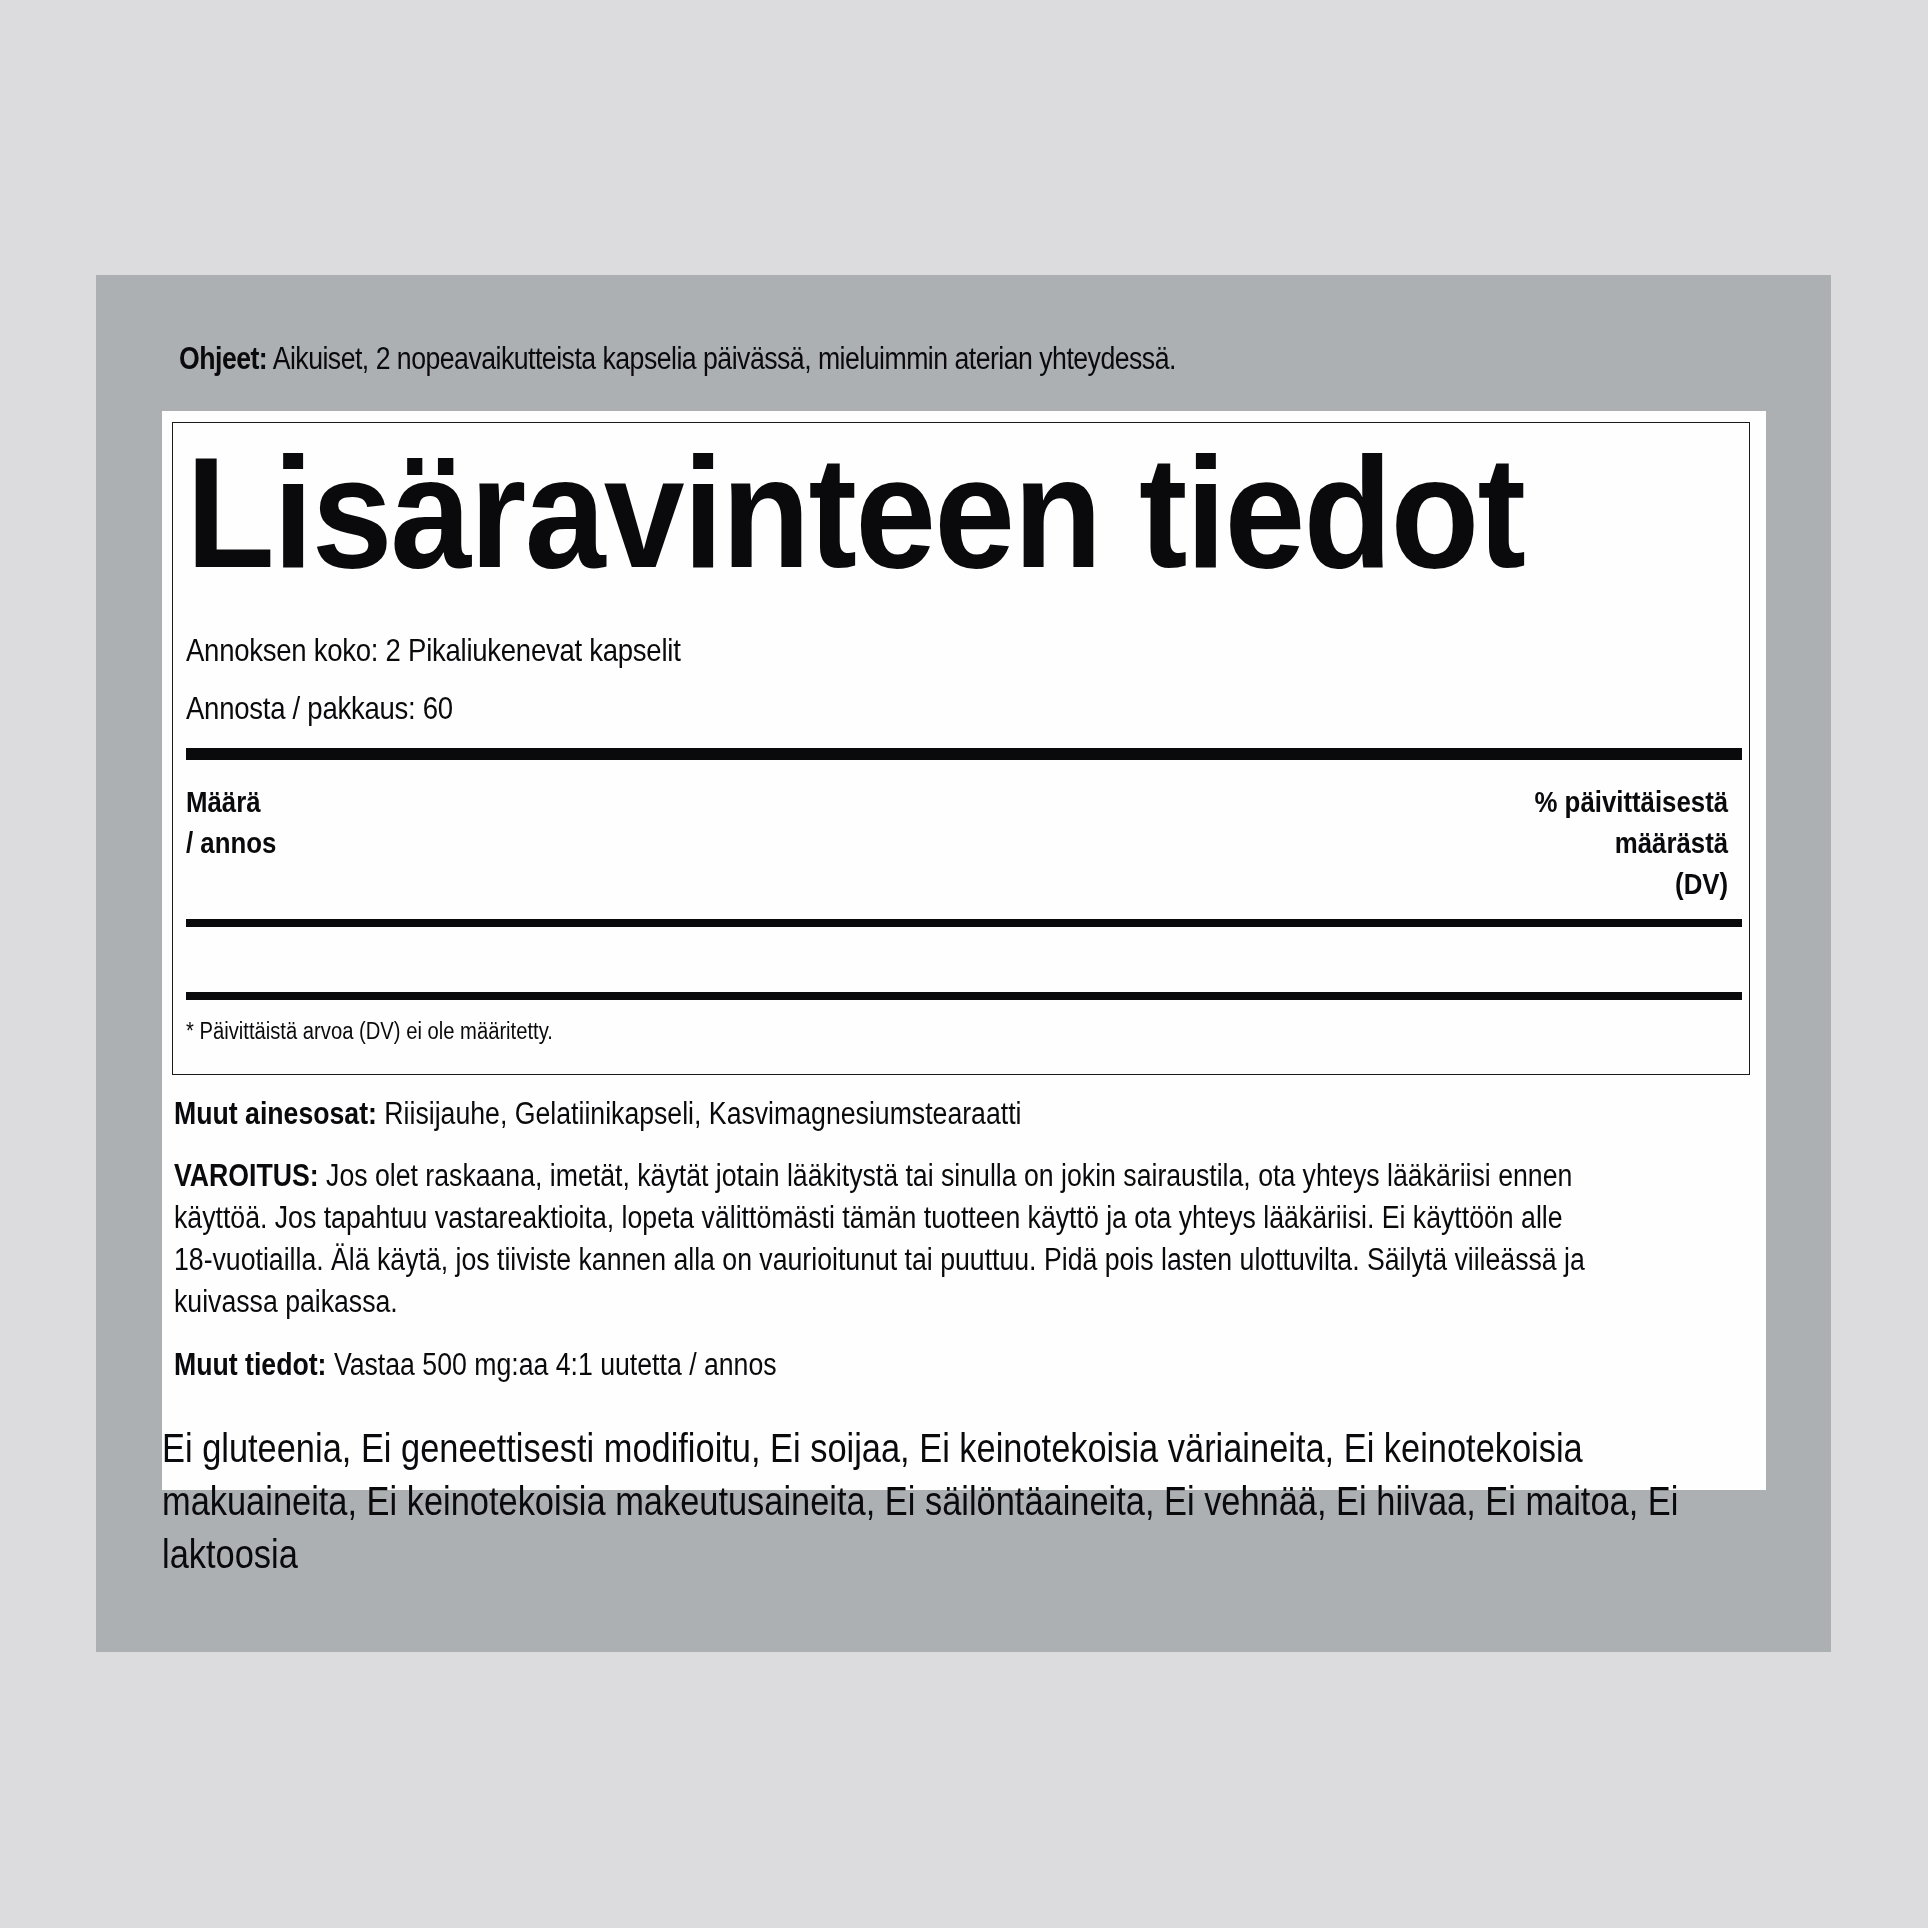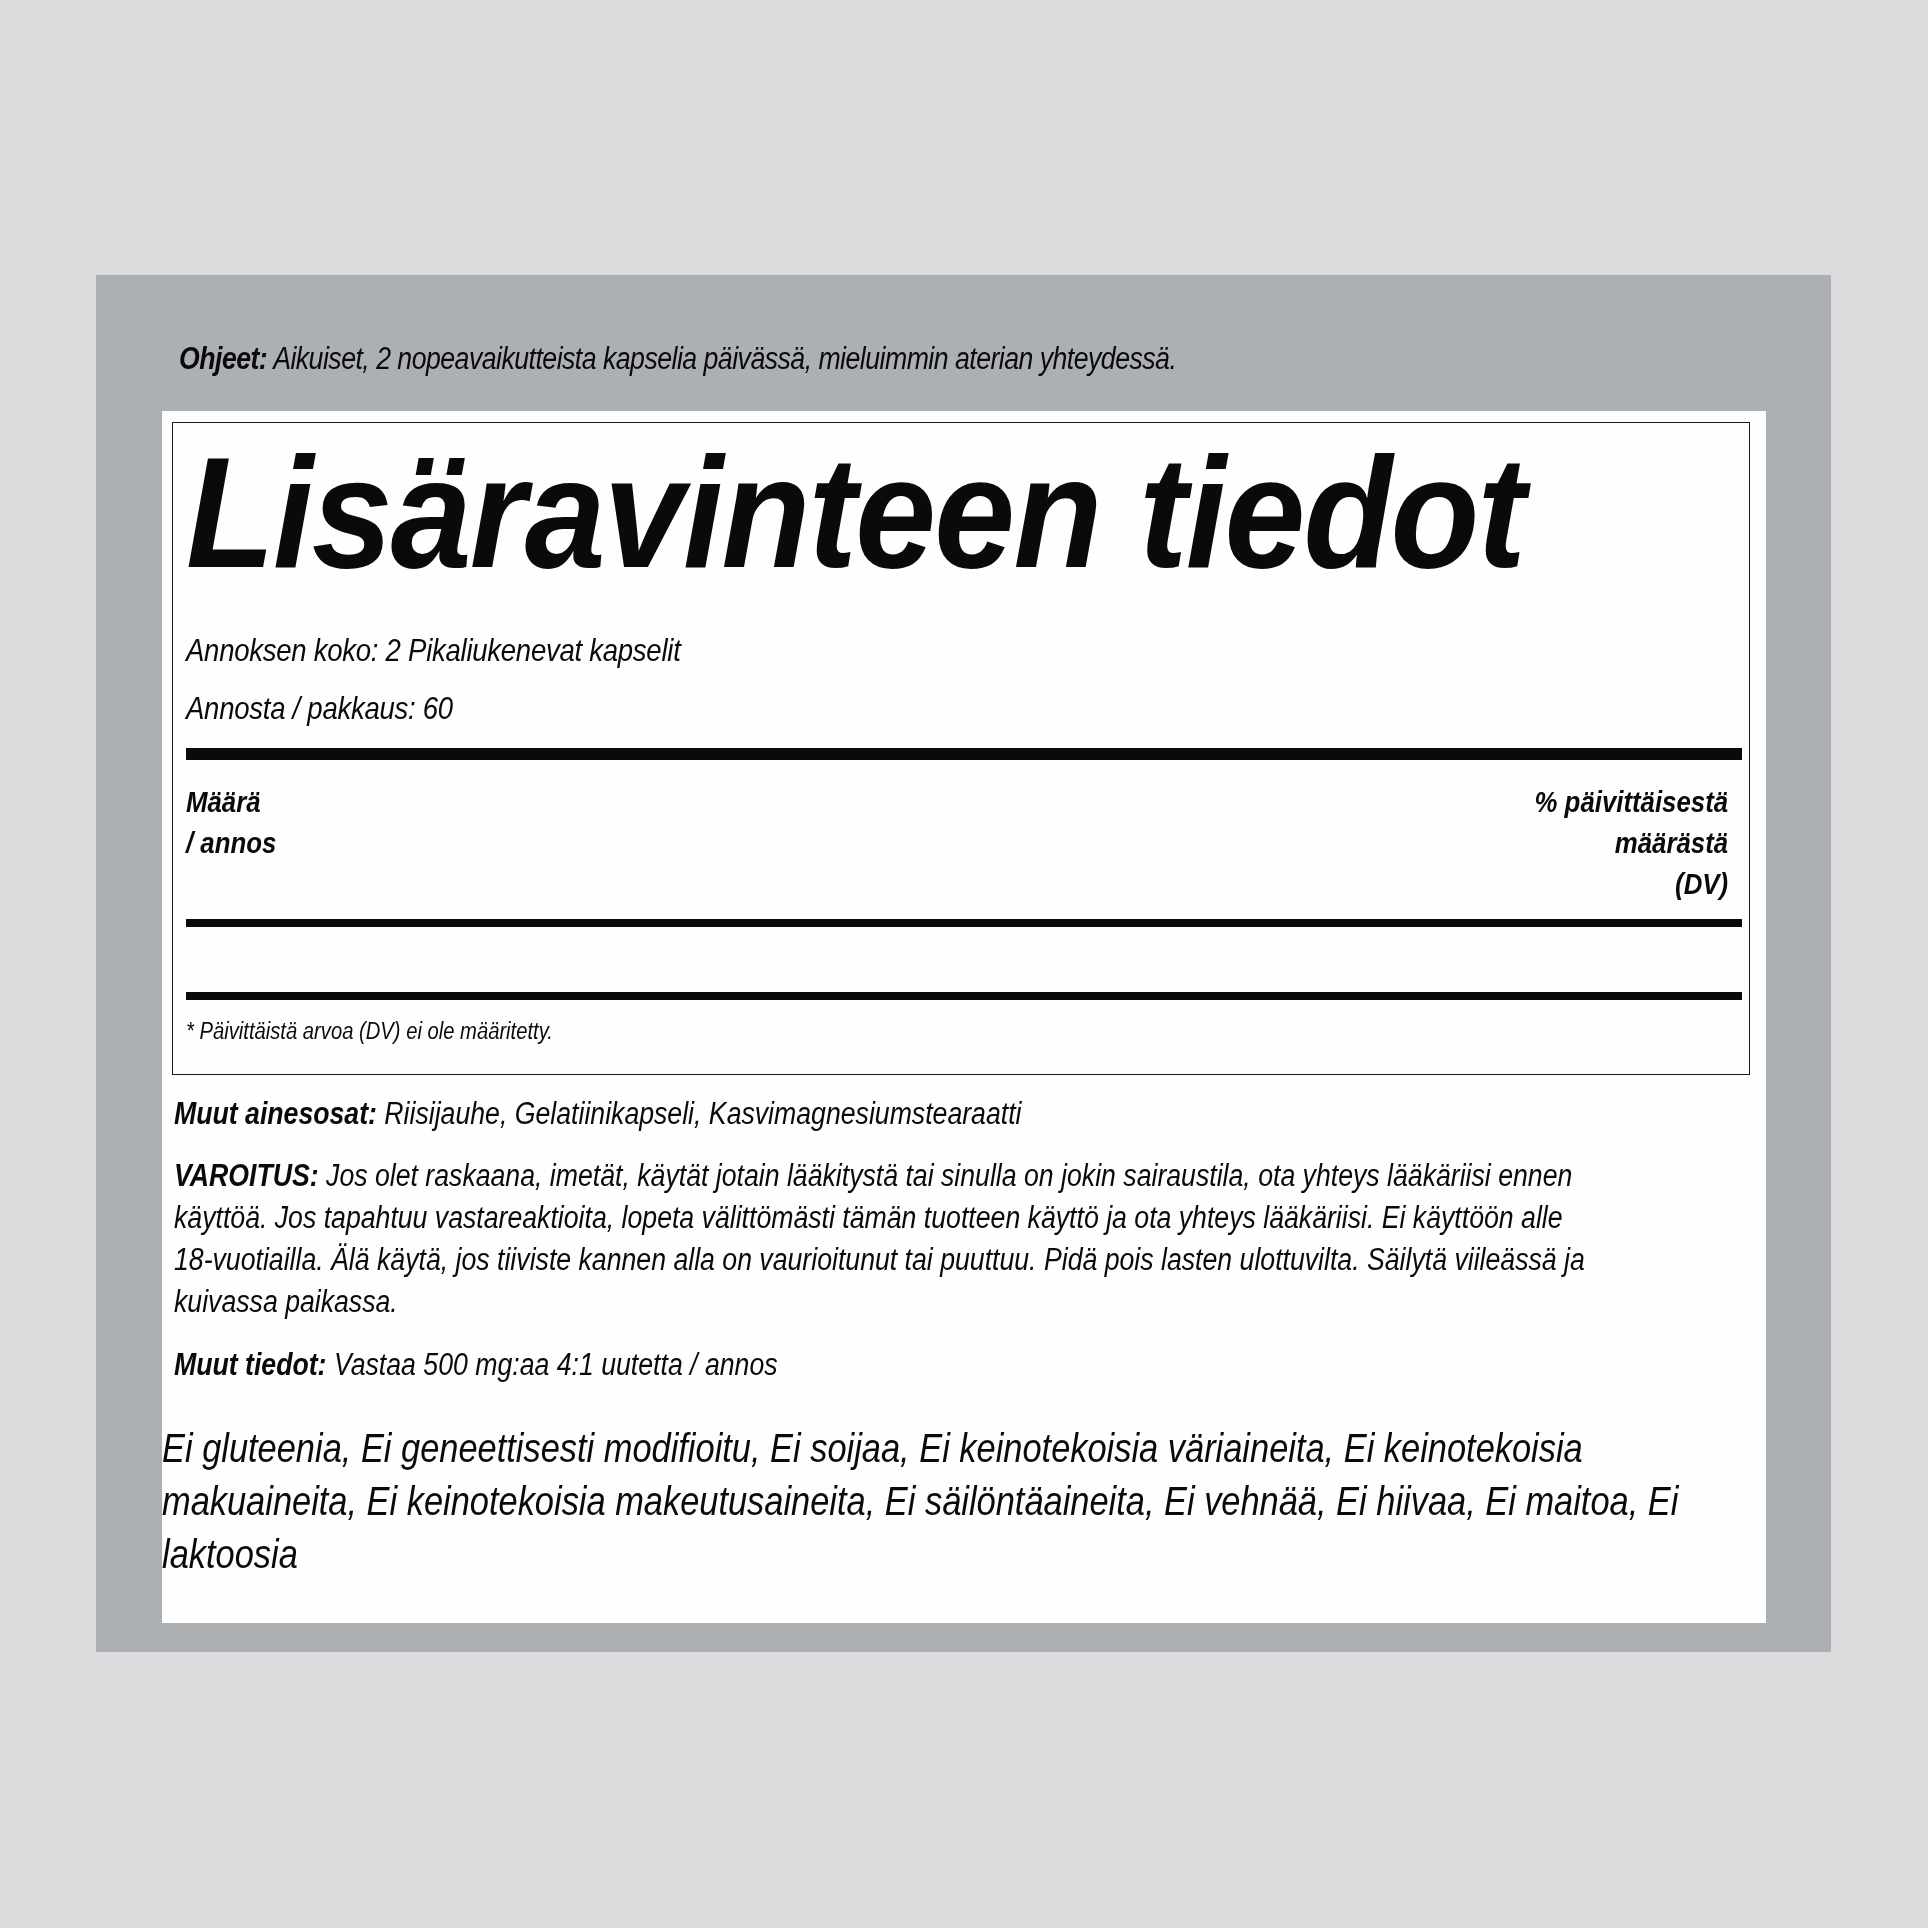--- a/index.html
+++ b/index.html
@@ -15,41 +15,40 @@
     font-family: "Liberation Sans", "DejaVu Sans", sans-serif;
     color: #0a090c;
   }
   .panel {
     position: absolute;
     left: 96px;
     top: 275px;
     width: 1735px;
     height: 1377px;
     background: #adb0b3;
-    font-style: italic;
   }
   .directions {
     position: absolute;
     left: 83px;
     top: 66px;
     font-size: 31px;
     letter-spacing: -0.6px;
     transform: scaleX(0.86);
     transform-origin: left center;
     white-space: nowrap;
   }
   .lbl-bold {
     font-weight: bold;
   }
   .card {
     position: absolute;
     left: 66px;
     top: 136px;
     width: 1604px;
-    height: 1212px;
+    height: 1079px;
     background: #fdfefd;
   }
   .facts-box {
     position: absolute;
     left: 10.4px;
     top: 11.3px;
     width: 1578px;
     height: 653px;
     border: 1.9px solid #1a1a1a;
     box-sizing: border-box;

